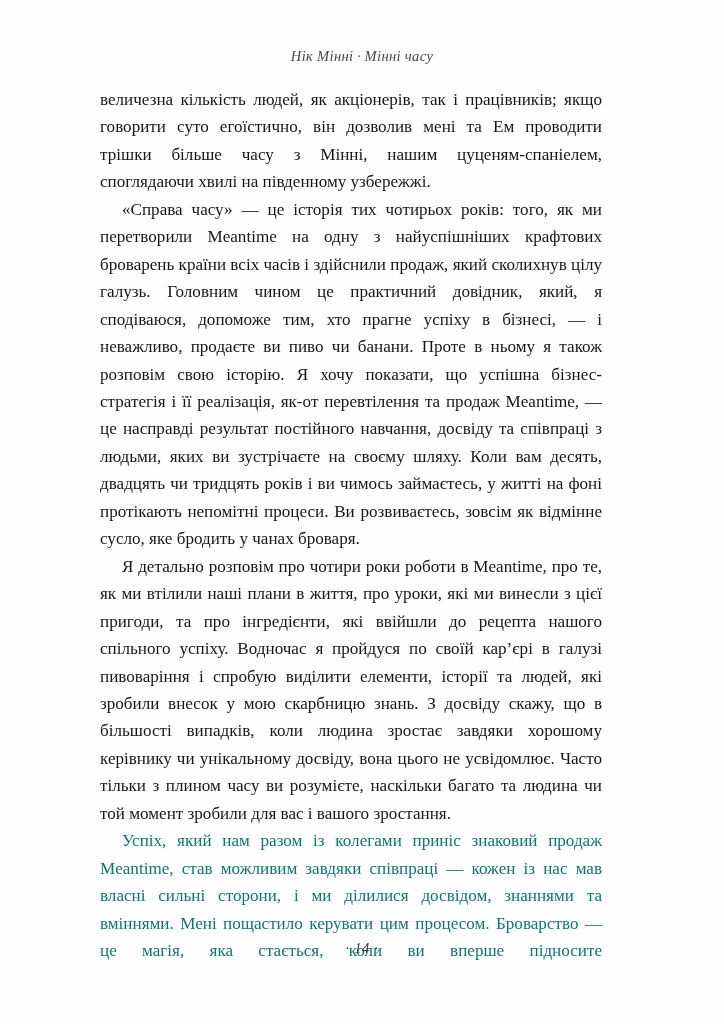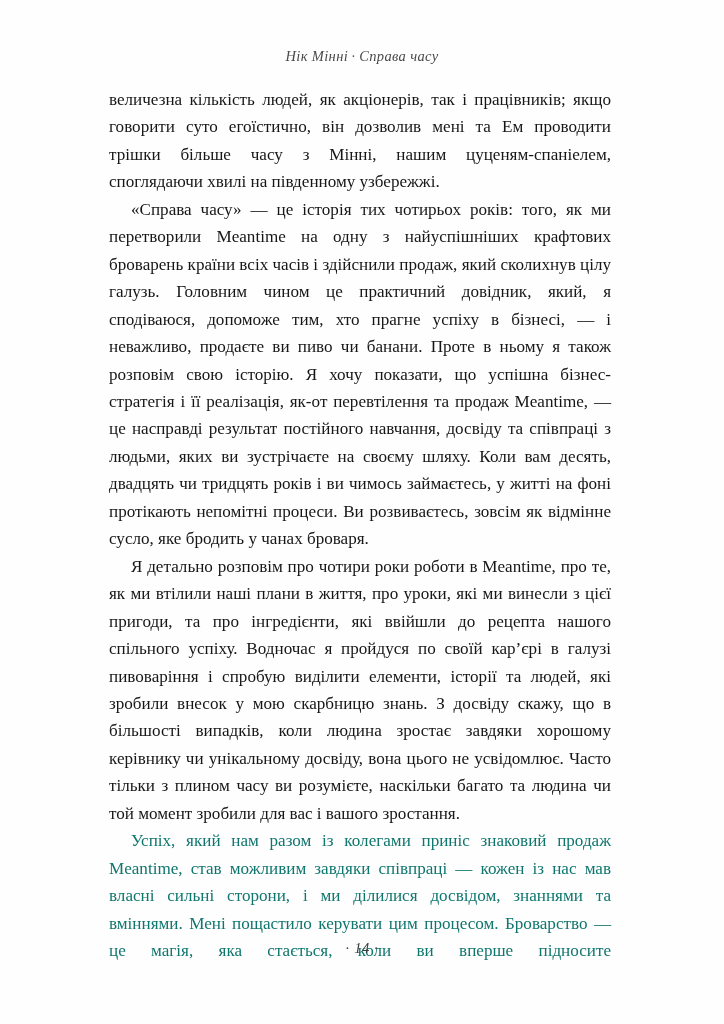--- a/index.html
+++ b/index.html
@@ -40,21 +40,21 @@
   .running-head .sep {
     font-style: normal;
     padding: 0 3px;
     color: #5a5a5a;
   }
 
   
   .textblock {
     position: absolute;
     top: 86px;
-    left: 109px;
+    left: 100px;
     width: 502px;
   }
 
   .para {
     margin: 0;
     font-size: 17.1px;
     line-height: 27.45px;
     text-align: justify;
     text-justify: inter-word;
     hyphens: manual;
@@ -86,21 +86,21 @@
     font-style: normal;
     padding: 0 4px;
   }
 </style>
 </head>
 <body>
 
 <div class="page" style="background: rgb(254, 254, 254);">
 
   <div class="running-head" style="color: rgb(74, 74, 74);">
-    <span>Нік Мінні</span><span class="sep">·</span><span>Справа часу</span>
+    <span>Нік Мінні</span><span class="sep">·</span><span>Мінні часу</span>
   </div>
 
   <div class="textblock">
     <p class="para full-justify" style="text-align-last: left; color: rgb(22, 22, 22);">величезна кількість людей, як акціонерів, так і працівників; якщо говорити суто егоїстично, він дозволив мені та Ем про­водити трішки більше часу з Мінні, нашим цуценям-спаніе­лем, споглядаючи хвилі на південному узбережжі.</p>
     <p class="para full-justify" style="text-align-last: left; color: rgb(22, 22, 22);">«Справа часу» — це історія тих чотирьох років: того, як ми перетворили Meantime на одну з найуспішніших крафтових броварень країни всіх часів і здійснили продаж, який ско­лихнув цілу галузь. Головним чином це практичний довідник, який, я сподіваюся, допоможе тим, хто прагне успіху в бізне­сі, — і неважливо, продаєте ви пиво чи банани. Проте в ньому я також розповім свою історію. Я хочу показати, що успішна бізнес-стратегія і її реалізація, як-от перевтілення та продаж Meantime, — це насправді результат постійного навчання, до­свіду та співпраці з людьми, яких ви зустрічаєте на своєму шляху. Коли вам десять, двадцять чи тридцять років і ви чи­мось займаєтесь, у житті на фоні протікають непомітні про­цеси. Ви розвиваєтесь, зовсім як відмінне сусло, яке бродить у чанах броваря.</p>
     <p class="para full-justify" style="text-align-last: left; color: rgb(22, 22, 22);">Я детально розповім про чотири роки роботи в Meantime, про те, як ми втілили наші плани в життя, про уроки, які ми винесли з цієї пригоди, та про інгредієнти, які ввійшли до ре­цепта нашого спільного успіху. Водночас я пройдуся по сво­їй кар’єрі в галузі пивоваріння і спробую виділити елементи, історії та людей, які зробили внесок у мою скарбницю знань. З досвіду скажу, що в більшості випадків, коли людина зрос­тає завдяки хорошому керівнику чи унікальному досвіду, вона цього не усвідомлює. Часто тільки з плином часу ви розумієте, наскільки багато та людина чи той момент зробили для вас і вашого зростання.</p>
     <p class="para full-justify" style="text-align-last: justify; color: #0f766e;">Успіх, який нам разом із колегами приніс знаковий продаж Meantime, став можливим завдяки співпраці — кожен із нас мав власні сильні сторони, і ми ділилися досвідом, знаннями та вміннями. Мені пощастило керувати цим процесом. Бро­варство — це магія, яка стається, коли ви вперше підносите</p>
   </div>
 
   <div class="folio">

